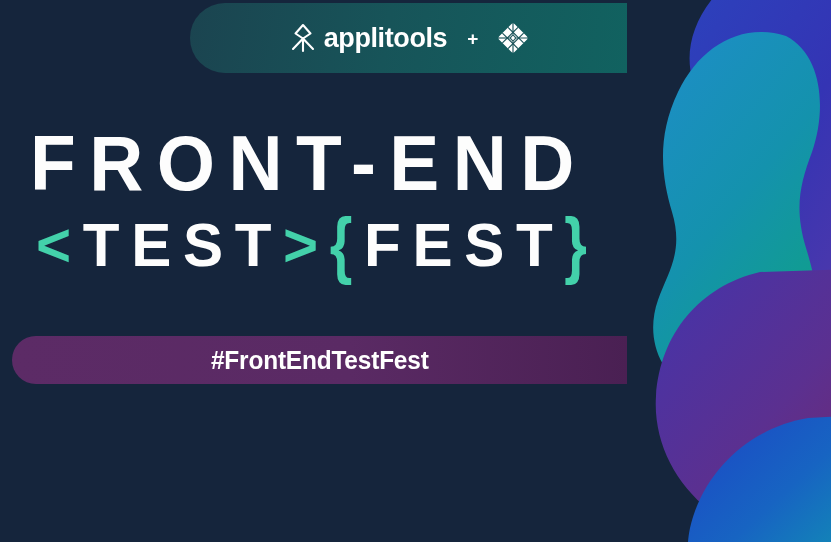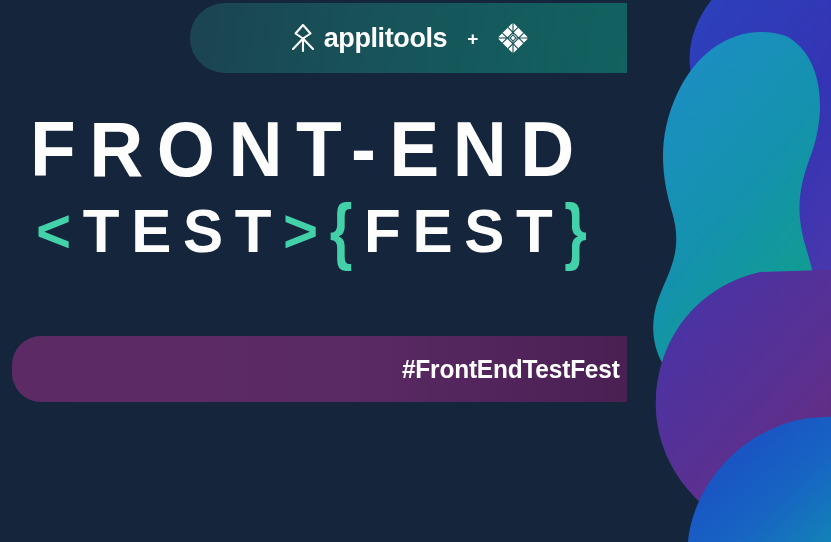--- a/index.html
+++ b/index.html
@@ -61,21 +61,21 @@
     font-weight: bold;
     line-height: 1;
     margin: 0 4px;
   }
   .logo-mark { display: block; flex: none; }
 
   
   .headline {
     position: absolute;
     left: 30px;
-    top: 108px;
+    top: 122px;
     z-index: 6;
   }
   .line-1 {
     color: #fdfdfd;
     font-size: 78px;
     font-weight: bold;
     letter-spacing: 14px;
     line-height: 82px;
     white-space: nowrap;
     transform: scaleX(0.96);
@@ -102,26 +102,26 @@
     transform: scaleY(1.22);
     font-size: 60px;
   }
 
   
   .hashtag-bar {
     position: absolute;
     left: 12px;
     top: 336px;
     width: 615px;
-    height: 66px;
+    height: 48px;
     border-radius: 29px 0 0 29px;
     background: linear-gradient(90deg, #5c2b66 0%, #5a2a64 55%, #4a2053 100%);
     display: flex;
     align-items: center;
-    justify-content: flex-end;
+    justify-content: center;
     z-index: 6;
   }
   .hashtag-text {
     color: #ffffff;
     font-size: 26px;
     font-weight: bold;
     letter-spacing: -0.2px;
     transform: scaleX(0.94);
   }
 </style>

